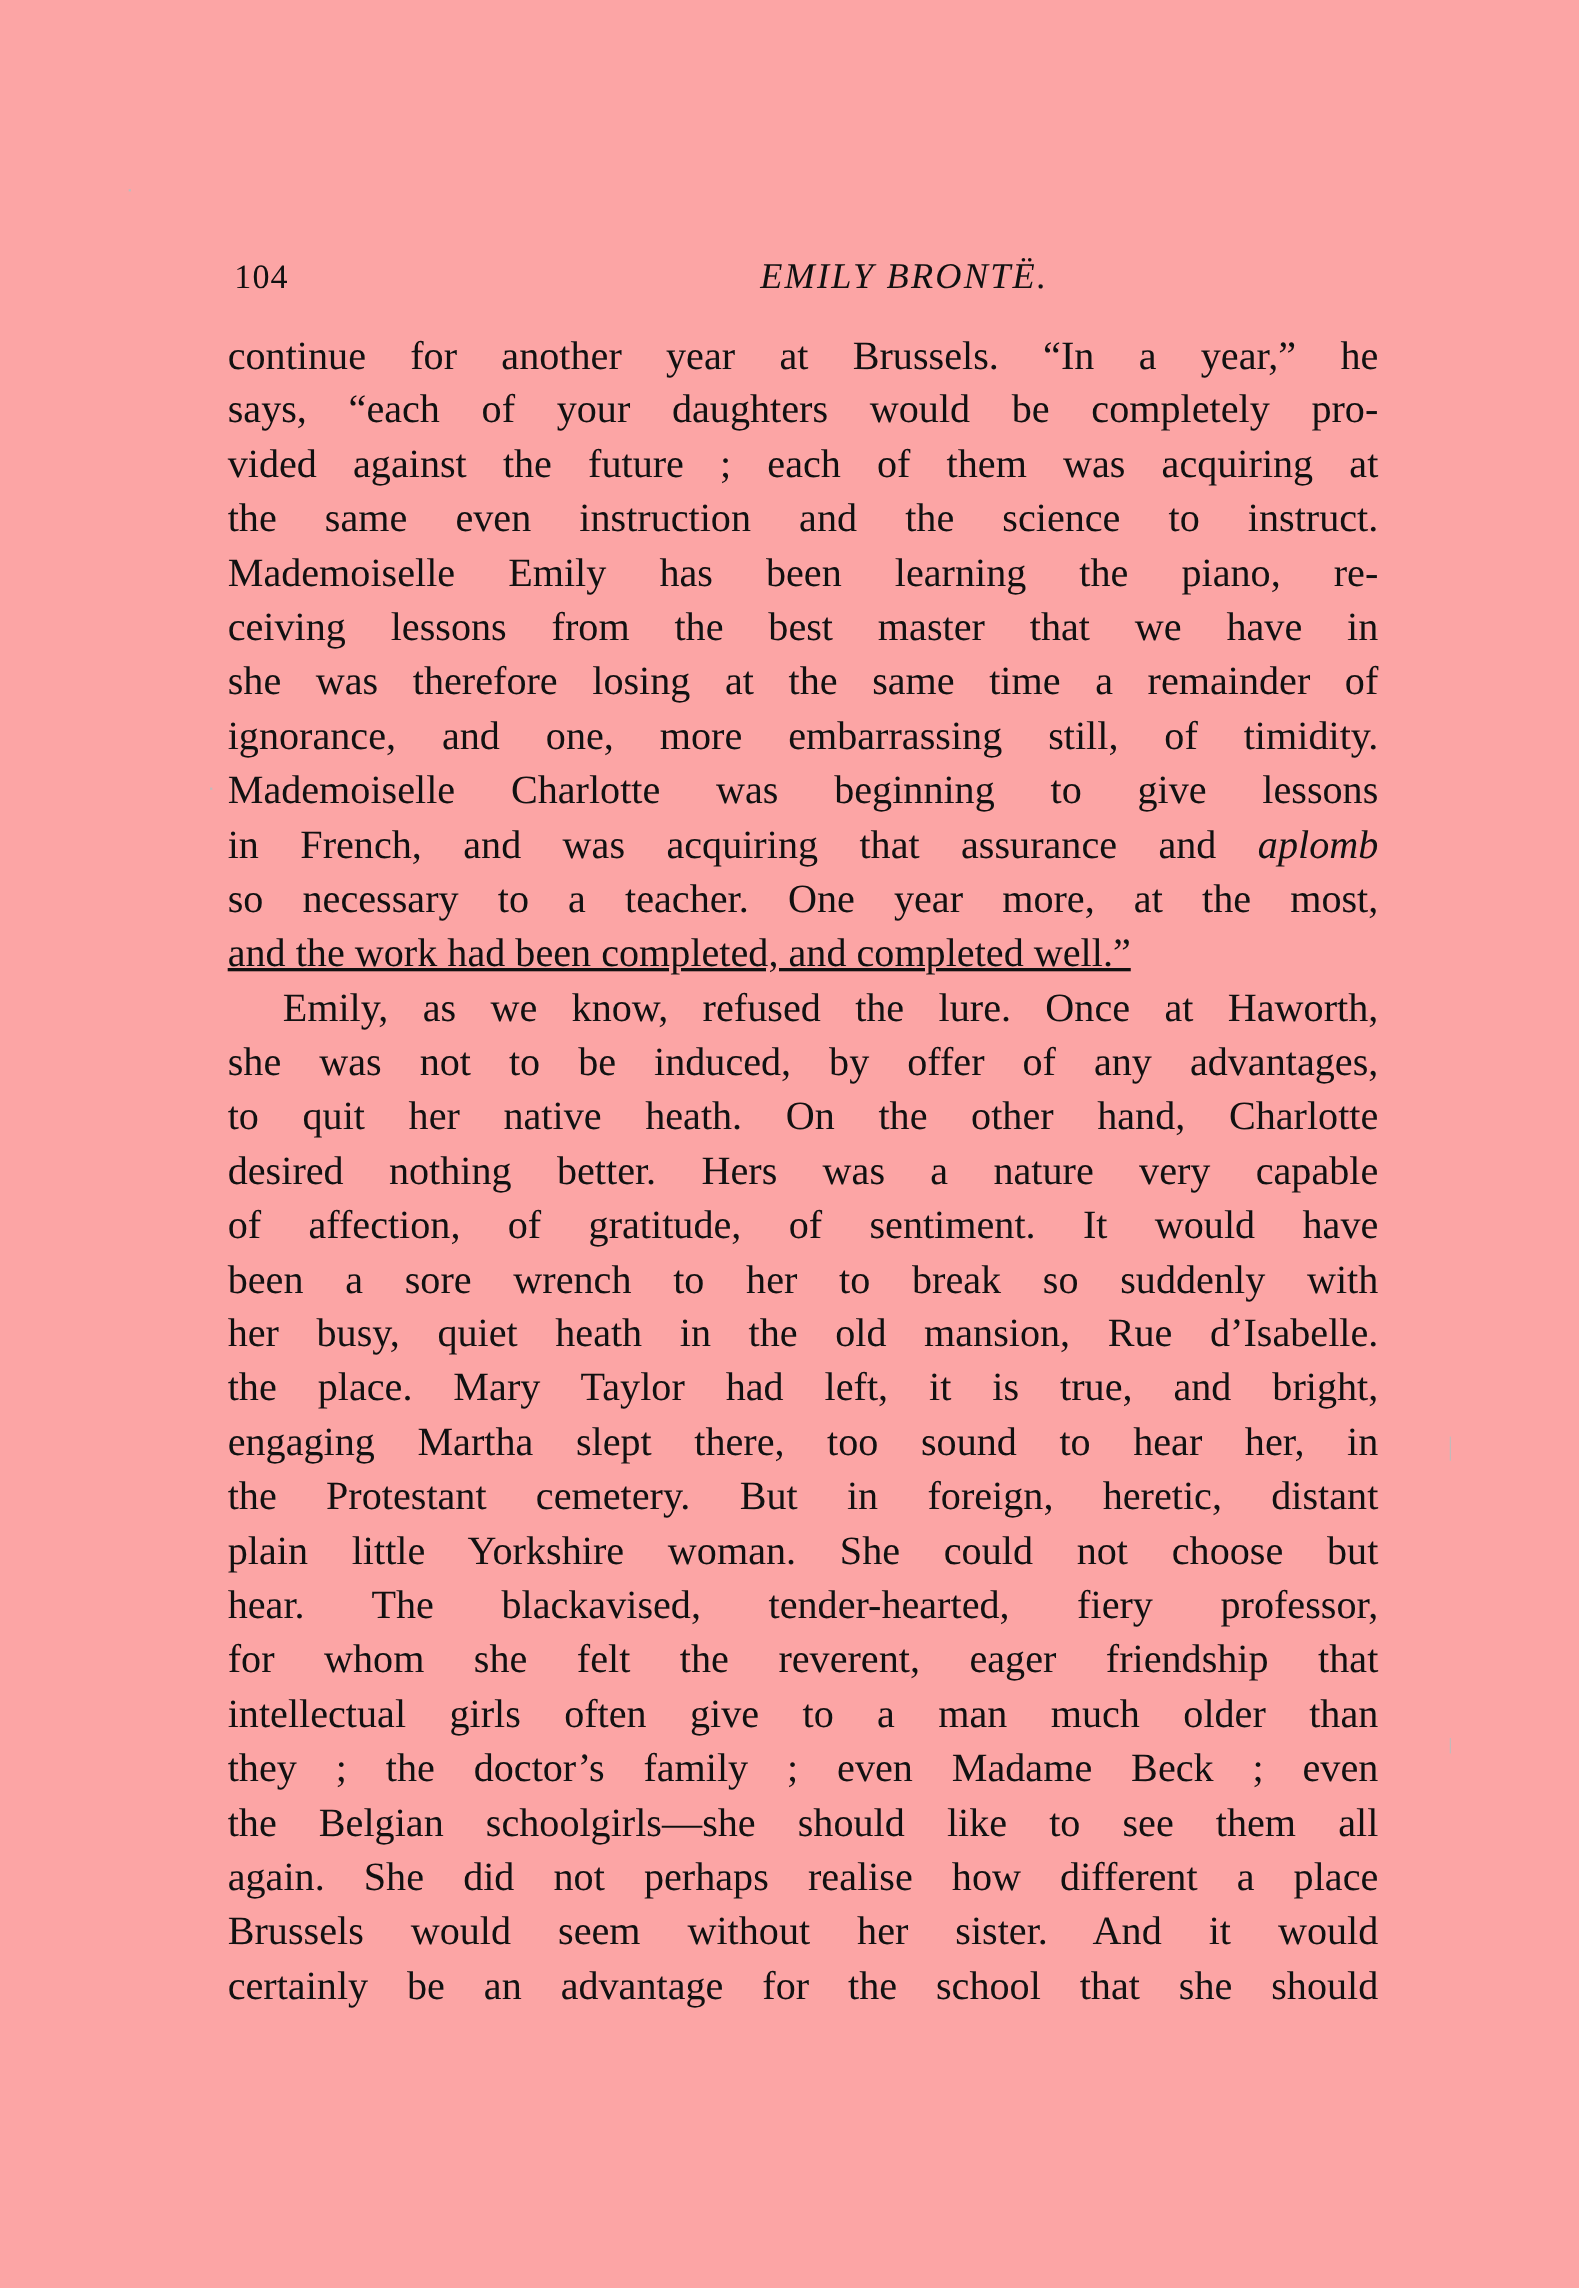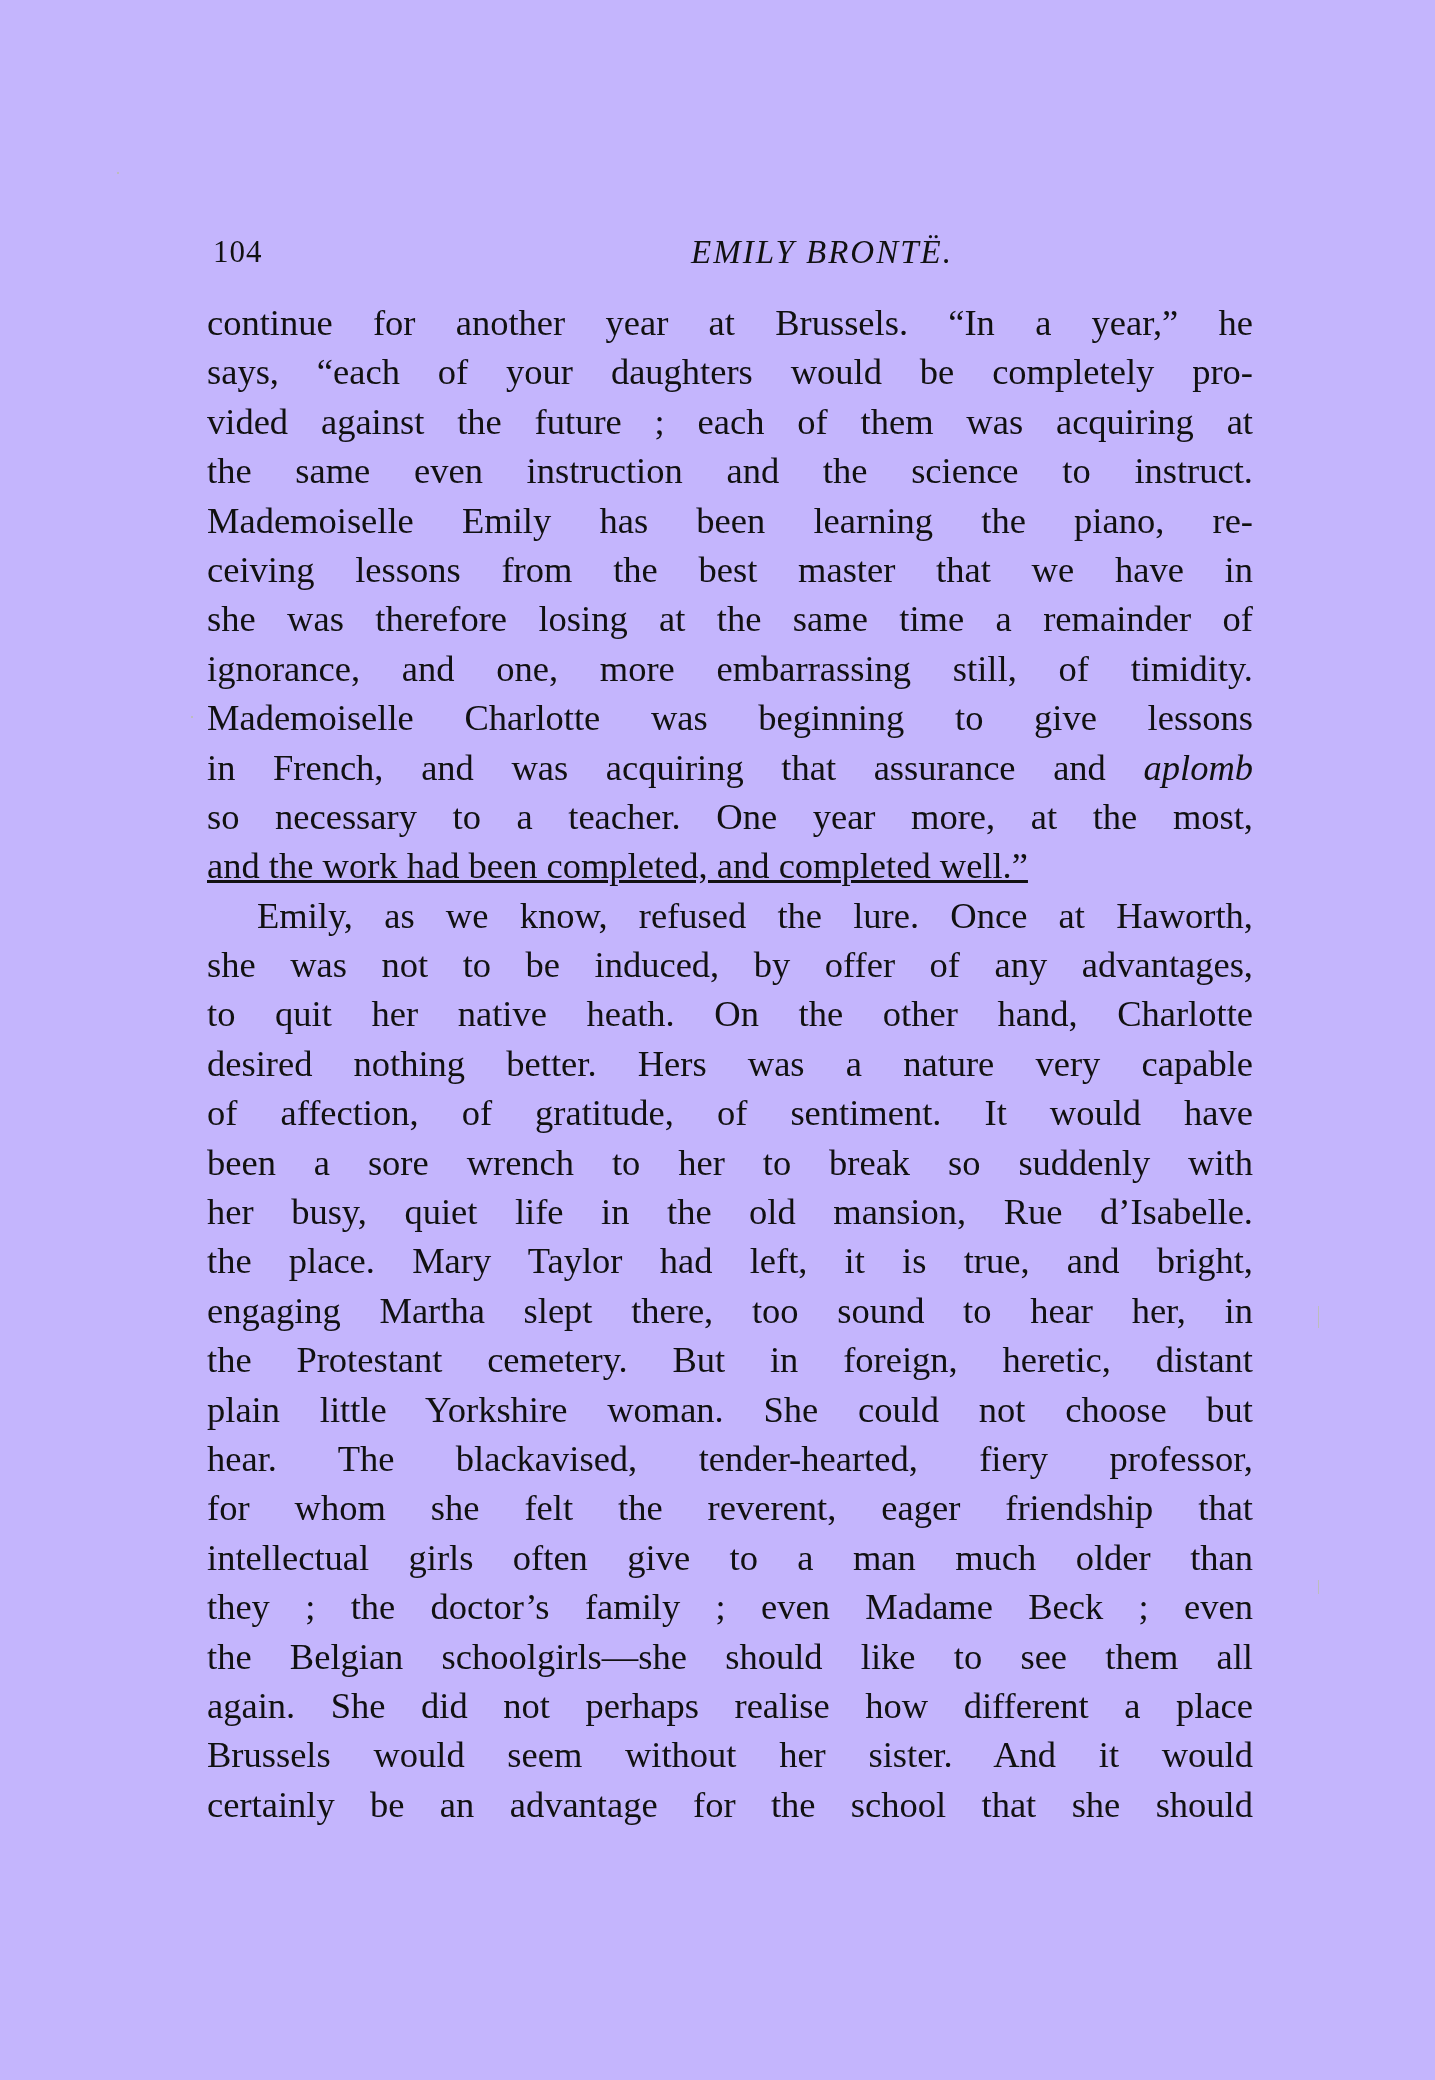--- a/index.html
+++ b/index.html
@@ -14,21 +14,21 @@
       overflow: hidden;
       font-family: "Liberation Serif", "DejaVu Serif", serif;
       color: #111111;
     }
     .page {
       position: absolute;
       left: 0;
       top: 0;
       width: 1435px;
       height: 2080px;
-      background: #c4b5fd;
+      background: #fca5a5;
     }
     .running-head {
       position: absolute;
       top: 232px;
       left: 213px;
       width: 1040px;
       height: 40px;
     }
     .page-number {
       position: absolute;
@@ -104,21 +104,21 @@
     <span class="line">Mademoiselle Charlotte was beginning to give lessons</span>
     <span class="line"><span>in French, and was acquiring that assurance and </span><span class="it">aplomb</span></span>
     <span class="line">so necessary to a teacher.  One year more, at the most,</span>
     <span class="line last">and the work had been completed, and completed well.”</span>
     <span class="line indent">Emily, as we know, refused the lure.  Once at Haworth,</span>
     <span class="line">she was not to be induced, by offer of any advantages,</span>
     <span class="line">to quit her native heath.  On the other hand, Charlotte</span>
     <span class="line">desired nothing better.  Hers was a nature very capable</span>
     <span class="line">of affection, of gratitude, of sentiment.  It would have</span>
     <span class="line">been a sore wrench to her to break so suddenly with</span>
-    <span class="line">her busy, quiet life in the old mansion, Rue d’Isabelle.</span>
+    <span class="line">her busy, quiet heath in the old mansion, Rue d’Isabelle.</span>
     <span class="line">the place.  Mary Taylor had left, it is true, and bright,</span>
     <span class="line">engaging Martha slept there, too sound to hear her, in</span>
     <span class="line">the Protestant cemetery.  But in foreign, heretic, distant</span>
     <span class="line">plain little Yorkshire woman.  She could not choose but</span>
     <span class="line">hear.  The blackavised, tender-hearted, fiery professor,</span>
     <span class="line">for whom she felt the reverent, eager friendship that</span>
     <span class="line">intellectual girls often give to a man much older than</span>
     <span class="line">they ; the doctor’s family ; even Madame Beck ; even</span>
     <span class="line">the Belgian schoolgirls—she should like to see them all</span>
     <span class="line">again.  She did not perhaps realise how different a place</span>

